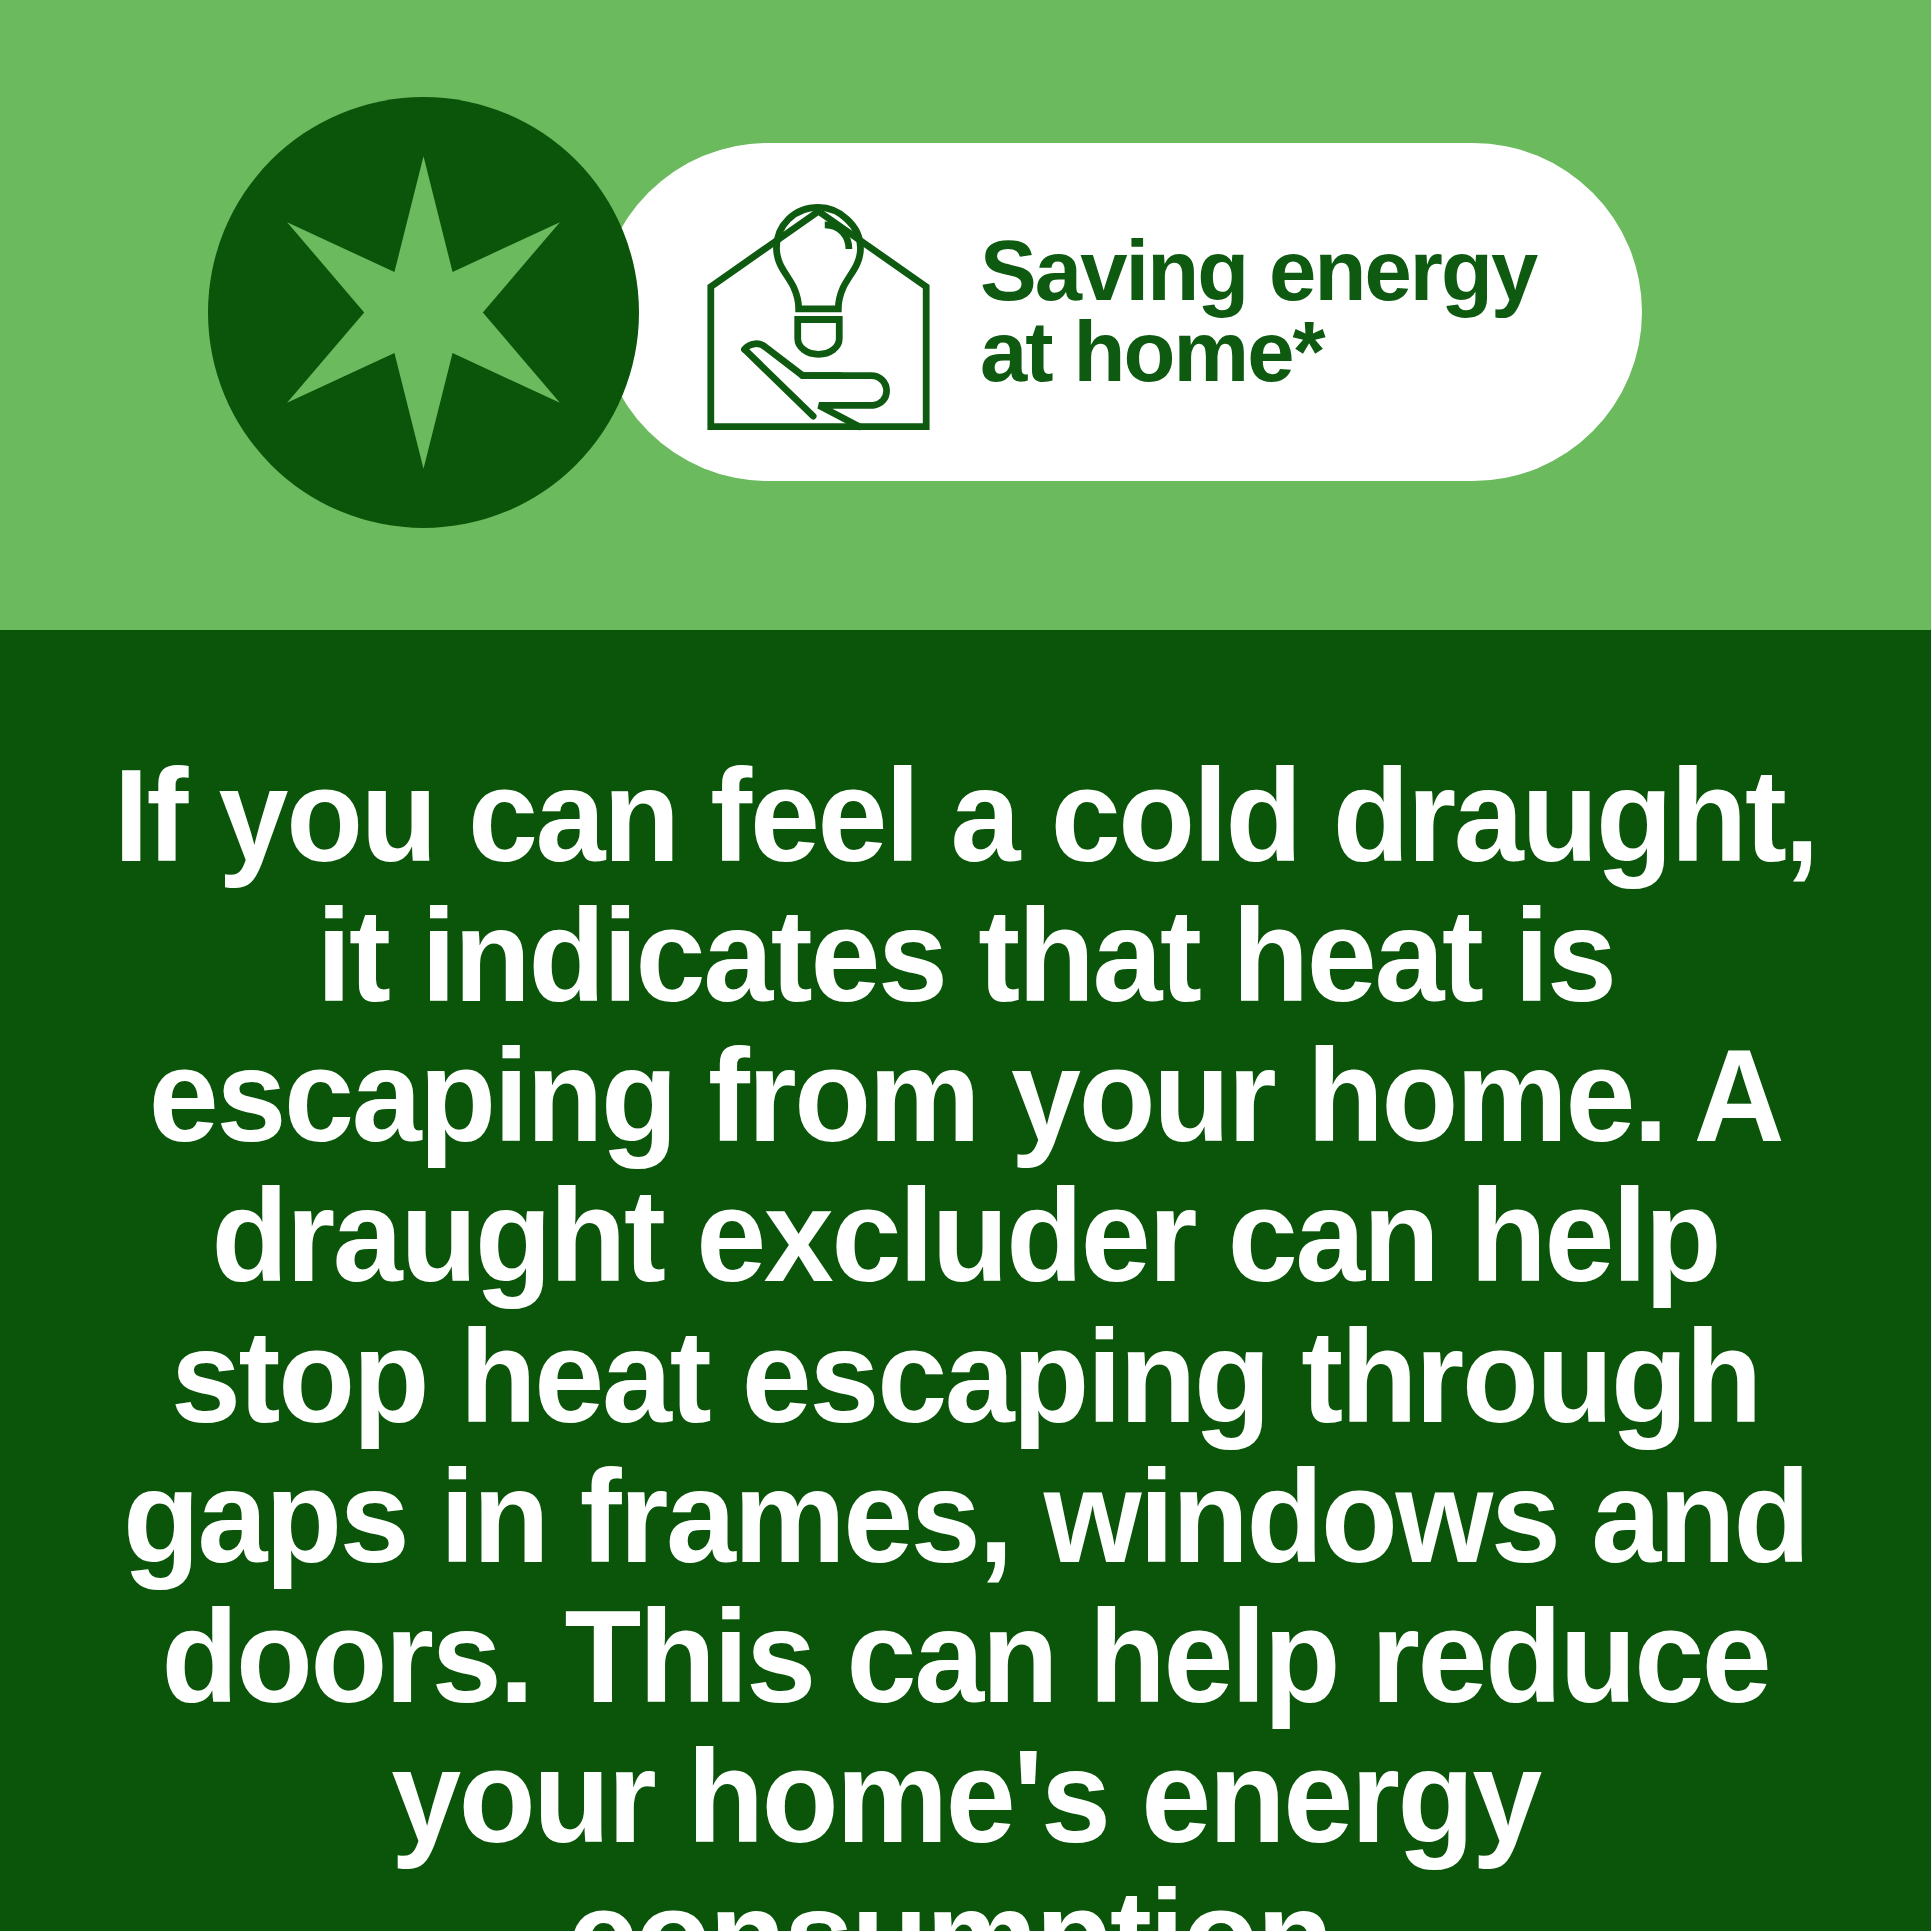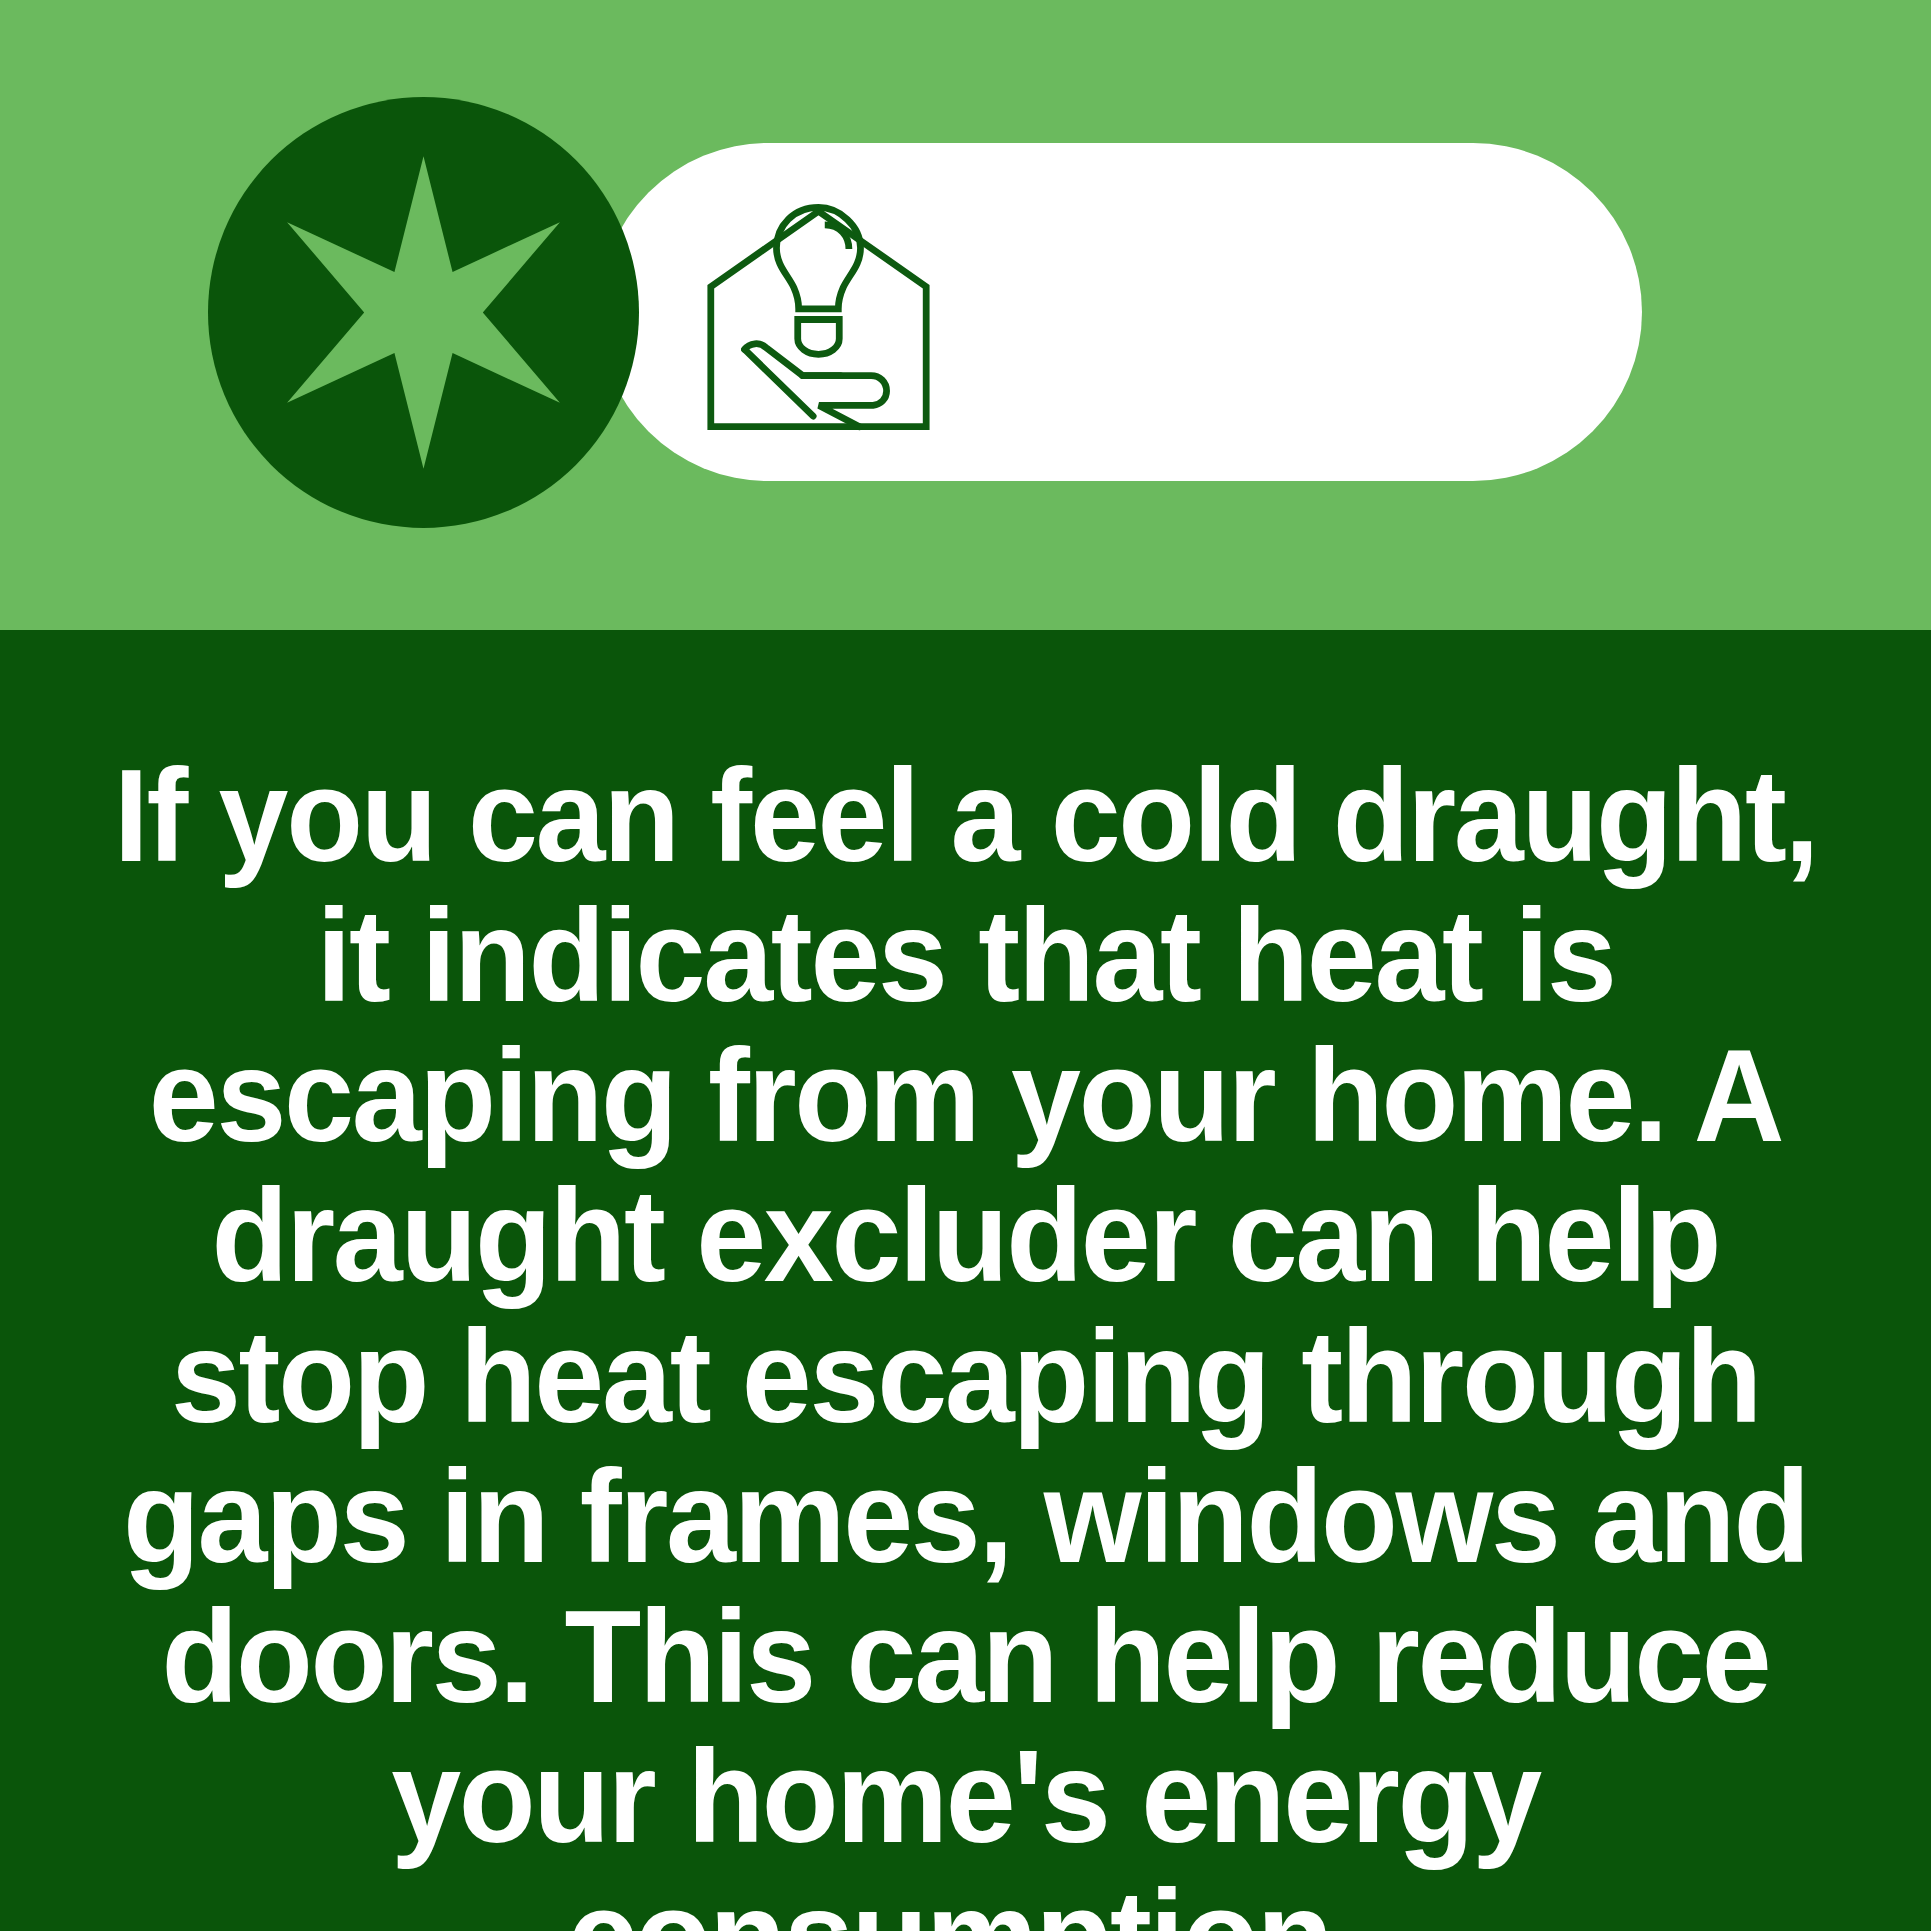--- a/index.html
+++ b/index.html
@@ -156,20 +156,22 @@
                    L 118 221
                    L 160 243" stroke-linecap="round"></path>
 
           <path d="M101 190 L140 190" stroke-linecap="round"></path>
 
           <path d="M41 163 L 112 232" stroke-linecap="round"></path>
         </g>
       </svg>
     </span>
 
+    <span class="badge-text">Saving energy
+at home*</span>
   </div>
 
   <div class="medallion">
     <svg viewBox="0 0 200 200" xmlns="http://www.w3.org/2000/svg" aria-hidden="true">
 
       <polygon fill="#6bba5e" points="
         100.00,2.00
         118.22,74.65
         185.52,43.34
         137.19,100.00

